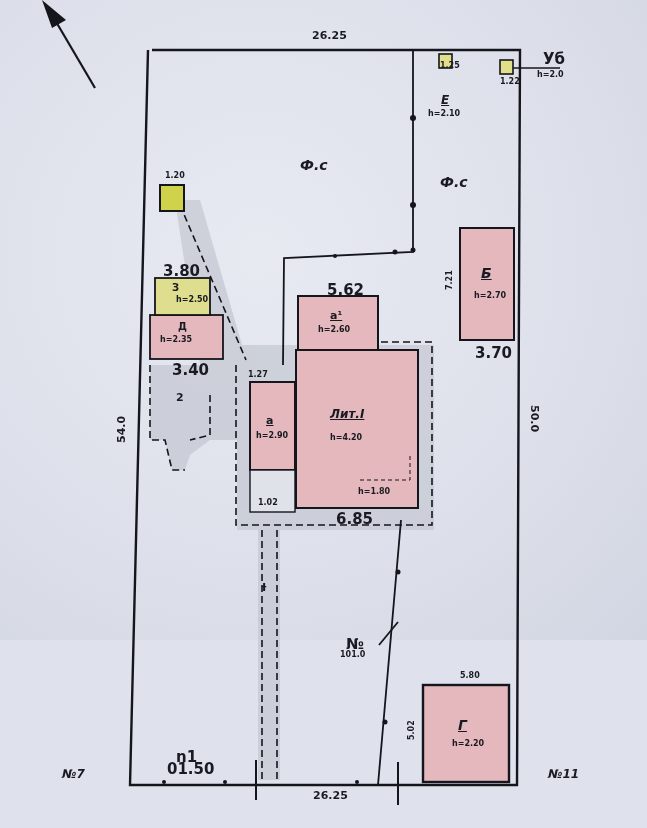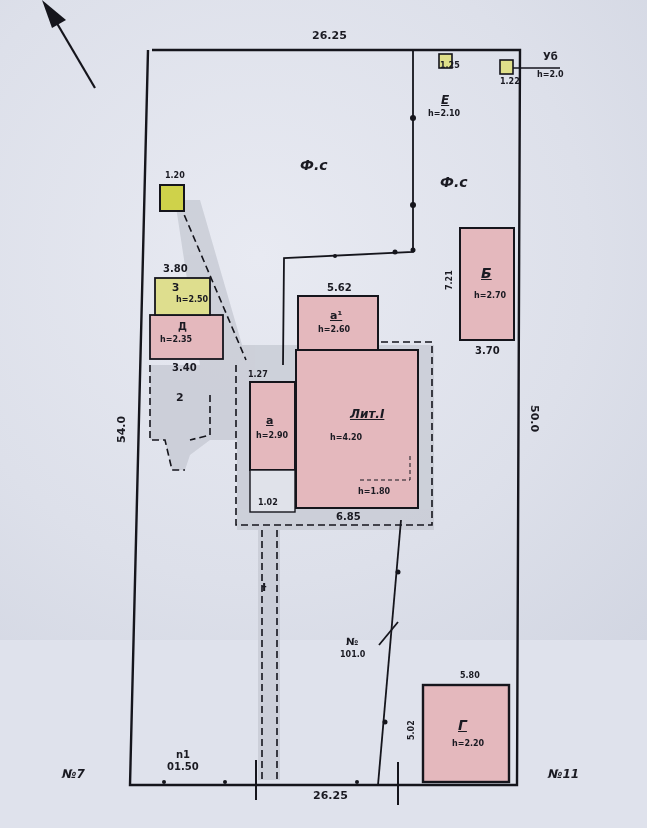--- a/index.html
+++ b/index.html
@@ -12,21 +12,21 @@
   .sheet {
     position:absolute; left:0; top:0; width:647px; height:640px;
     background: radial-gradient(ellipse at 40% 40%, #e8eaf2 0%, #dde0ea 60%, #d2d6e2 100%);
   }
   svg.plan { position:absolute; left:0; top:0; }
   .lbl {
     position:absolute; color:#1a1a22; font-weight:bold; white-space:nowrap;
     font-family:"DejaVu Sans", sans-serif; line-height:1;
   }
   .s8 { font-size:8px; }
-  .s9 { font-size:10px; }
+  .s9 { font-size:15px; }
   .s10 { font-size:10px; }
   .s11 { font-size:11px; }
   .s14 { font-size:14px; font-style:italic; }
   .s12 { font-size:12px; font-style:italic; }
   .vert { transform:rotate(-90deg); transform-origin:left top; }
   .vert90 { transform:rotate(90deg); transform-origin:left top; }
   .under { text-decoration:underline; }
 </style>
 </head>
 <body>
@@ -108,21 +108,21 @@
   <span class="lbl s11" style="left:313px;top:790px;">26.25</span>
   <span class="lbl s11 vert" style="left:116px;top:443px;">54.0</span>
   <span class="lbl s11 vert90" style="left:540px;top:405px;">50.0</span>
   <span class="lbl s9" style="left:176px;top:750px;">n1</span>
   <span class="lbl s9" style="left:167px;top:762px;">01.50</span>
   <span class="lbl s12" style="left:62px;top:768px;">№7</span>
   <span class="lbl s12" style="left:548px;top:768px;">№11</span>
   <span class="lbl s14" style="left:300px;top:158px;">Ф.с</span>
   <span class="lbl s14" style="left:440px;top:175px;">Ф.с</span>
 
-  <span class="lbl s12 under" style="left:330px;top:408px;margin-left:20px;">Лит.Ӏ</span>
+  <span class="lbl s12 under" style="left:330px;top:408px;">Лит.Ӏ</span>
   <span class="lbl s8" style="left:330px;top:434px;">h=4.20</span>
   <span class="lbl s8" style="left:358px;top:488px;">h=1.80</span>
   <span class="lbl s9" style="left:336px;top:512px;">6.85</span>
 
   <span class="lbl s9" style="left:327px;top:283px;">5.62</span>
   <span class="lbl s11 under" style="left:330px;top:310px;">а¹</span>
   <span class="lbl s8" style="left:318px;top:326px;">h=2.60</span>
 
   <span class="lbl s8" style="left:248px;top:371px;">1.27</span>
   <span class="lbl s11 under" style="left:266px;top:415px;">а</span>

